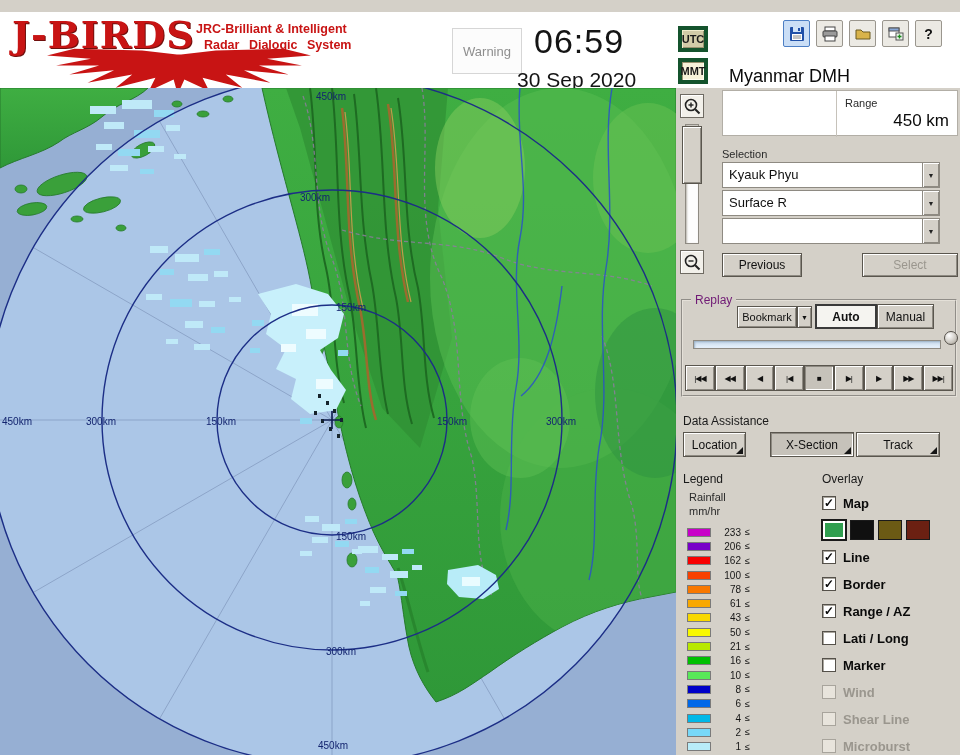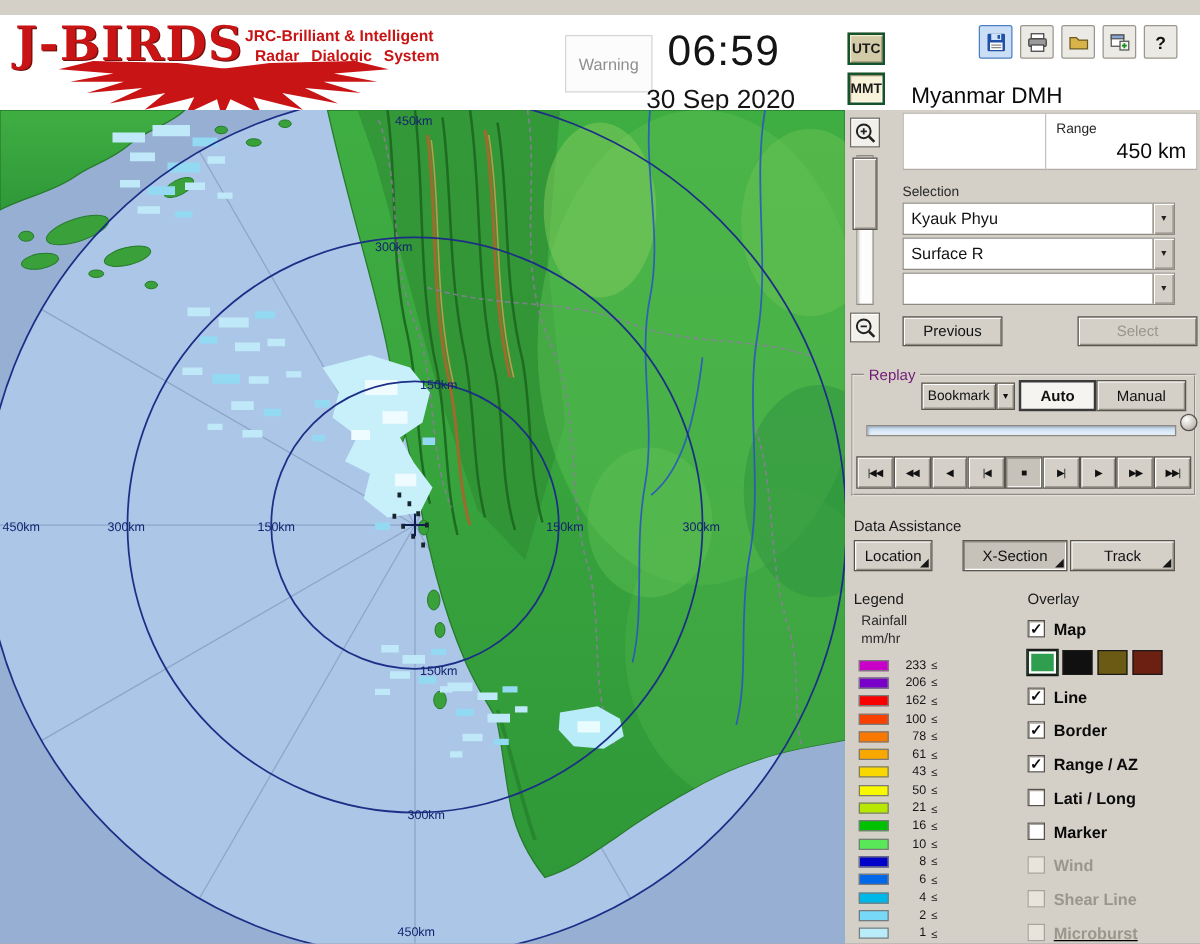--- a/index.html
+++ b/index.html
@@ -9,21 +9,21 @@
   .abs{position:absolute}
 
   
   .hdr{position:absolute;left:0;top:12px;width:960px;height:88px;background:#fff;border-bottom:1px solid #4a4a4a}
   .logo-title{font-family:"DejaVu Serif",serif;font-weight:bold;font-size:38px;line-height:1;color:#c81414;letter-spacing:1px;text-shadow:1px 1px 0 #70100d}
   .logo-sub{font-size:12.5px;font-weight:bold;color:#c81414;line-height:1.25}
   .logo-sub2{word-spacing:6px}
   .warn-box{border:1px solid #d6d6d6;background:#fcfcfc;color:#8e8e8e;font-size:13px;display:flex;align-items:center;justify-content:center}
   .time{font-size:34px;color:#141414;letter-spacing:1px}
   .date{font-size:21px;color:#141414}
-  .tzbtn{width:30px;height:26px;font-size:11px;font-weight:bold;color:#1a1a1a;display:flex;align-items:center;justify-content:center;border:2px solid #14532d;cursor:default}
+  .tzbtn{width:30px;height:26px;font-size:11px;font-weight:bold;color:#1a1a1a;display:flex;align-items:center;justify-content:center;border:4px solid #14532d;cursor:default}
   .tz-off{background:#d2cba8;box-shadow:inset 1px 1px 0 #f2eccd,inset -1px -1px 0 #9a9270}
   .tz-on{background:#f7f2d9;box-shadow:inset 1px 1px 0 #9a9270,inset -1px -1px 0 #fffdf0}
   .icon-btn{width:27px;height:27px;background:#eceae4;border:1px solid #9a968e;border-radius:2px;display:flex;align-items:center;justify-content:center;padding:0}
   .icon-btn.sel{background:#cadef6;border-color:#4d7fc4}
   .station{font-size:18px;color:#0a0a0a;font-weight:500}
 
   
   .b3{background:#d4d0c8;border:1px solid #5a564e;box-shadow:inset 1px 1px 0 #ffffff,inset -1px -1px 0 #8e8a82;font-size:12px;color:#111;display:flex;align-items:center;justify-content:center;cursor:default;font-family:"Liberation Sans",sans-serif}
   .pressed{background:#c6c2ba;box-shadow:inset 1px 1px 0 #8e8a82,inset -1px -1px 0 #ffffff}
   .disb{color:#9a968e}
@@ -354,21 +354,21 @@
       <span class="darr">▼</span>
     </div>
     <button class="abs b3" style="left:46px;top:165px;width:80px;height:24px">Previous</button>
     <button class="abs b3 disb" style="left:186px;top:165px;width:96px;height:24px">Select</button>
 
     <div class="abs gbox" style="left:5px;top:211px;width:276px;height:98px">
       <span class="glegend">Replay</span>
       <button class="abs b3" style="left:54px;top:5px;width:60px;height:22px;font-size:11px">Bookmark</button>
       <button class="abs b3" style="left:114px;top:5px;width:15px;height:22px;font-size:7px">▼</button>
       <button class="abs b3" style="left:132px;top:3px;width:62px;height:25px;background:#f5f4f0;border:2px solid #3a3a3a;box-shadow:none;font-weight:bold">Auto</button>
-      <button class="abs b3" style="left:194px;top:3px;width:72px;height:25px">Manual</button>
+      <button class="abs b3" style="left:194px;top:3px;width:57px;height:25px">Manual</button>
       <div class="abs" style="left:0;top:34px;width:272px;height:18px">
         <div class="strack"></div>
         <div class="sthumb" id="replay-thumb" style="left: calc(99% - 8px);"></div>
       </div>
       <div class="abs" style="left:2px;top:64px;width:268px;display:flex" id="transport-row">
           <button class="b3 tbtn">|◀◀</button>
           <button class="b3 tbtn">◀◀</button>
           <button class="b3 tbtn">◀</button>
           <button class="b3 tbtn">|◀</button>
           <button class="b3 tbtn pressed">■</button>
@@ -506,21 +506,21 @@
           <span class="olab">Marker</span>
         </div>
         <div class="orow dis" style="top: 189px;">
           <span class="cb cbdis"></span>
           <span class="olab">Wind</span>
         </div>
         <div class="orow dis" style="top: 216px;">
           <span class="cb cbdis"></span>
           <span class="olab">Shear Line</span>
         </div>
-        <div class="orow dis" style="top: 243px; text-decoration: underline;">
+        <div class="orow dis" style="top: 243px;">
           <span class="cb cbdis"></span>
           <span class="olab">Microburst</span>
         </div>
       </div>
     <div class="abs" style="left:146px;top:431px;height:22px;display:flex;align-items:center" id="map-swatches">
         <span class="msw sel" style="background: rgb(47, 158, 79);"></span>
         <span class="msw" style="background: rgb(16, 16, 16);"></span>
         <span class="msw" style="background: rgb(107, 90, 20);"></span>
         <span class="msw" style="background: rgb(107, 32, 18);"></span>
       </div>

